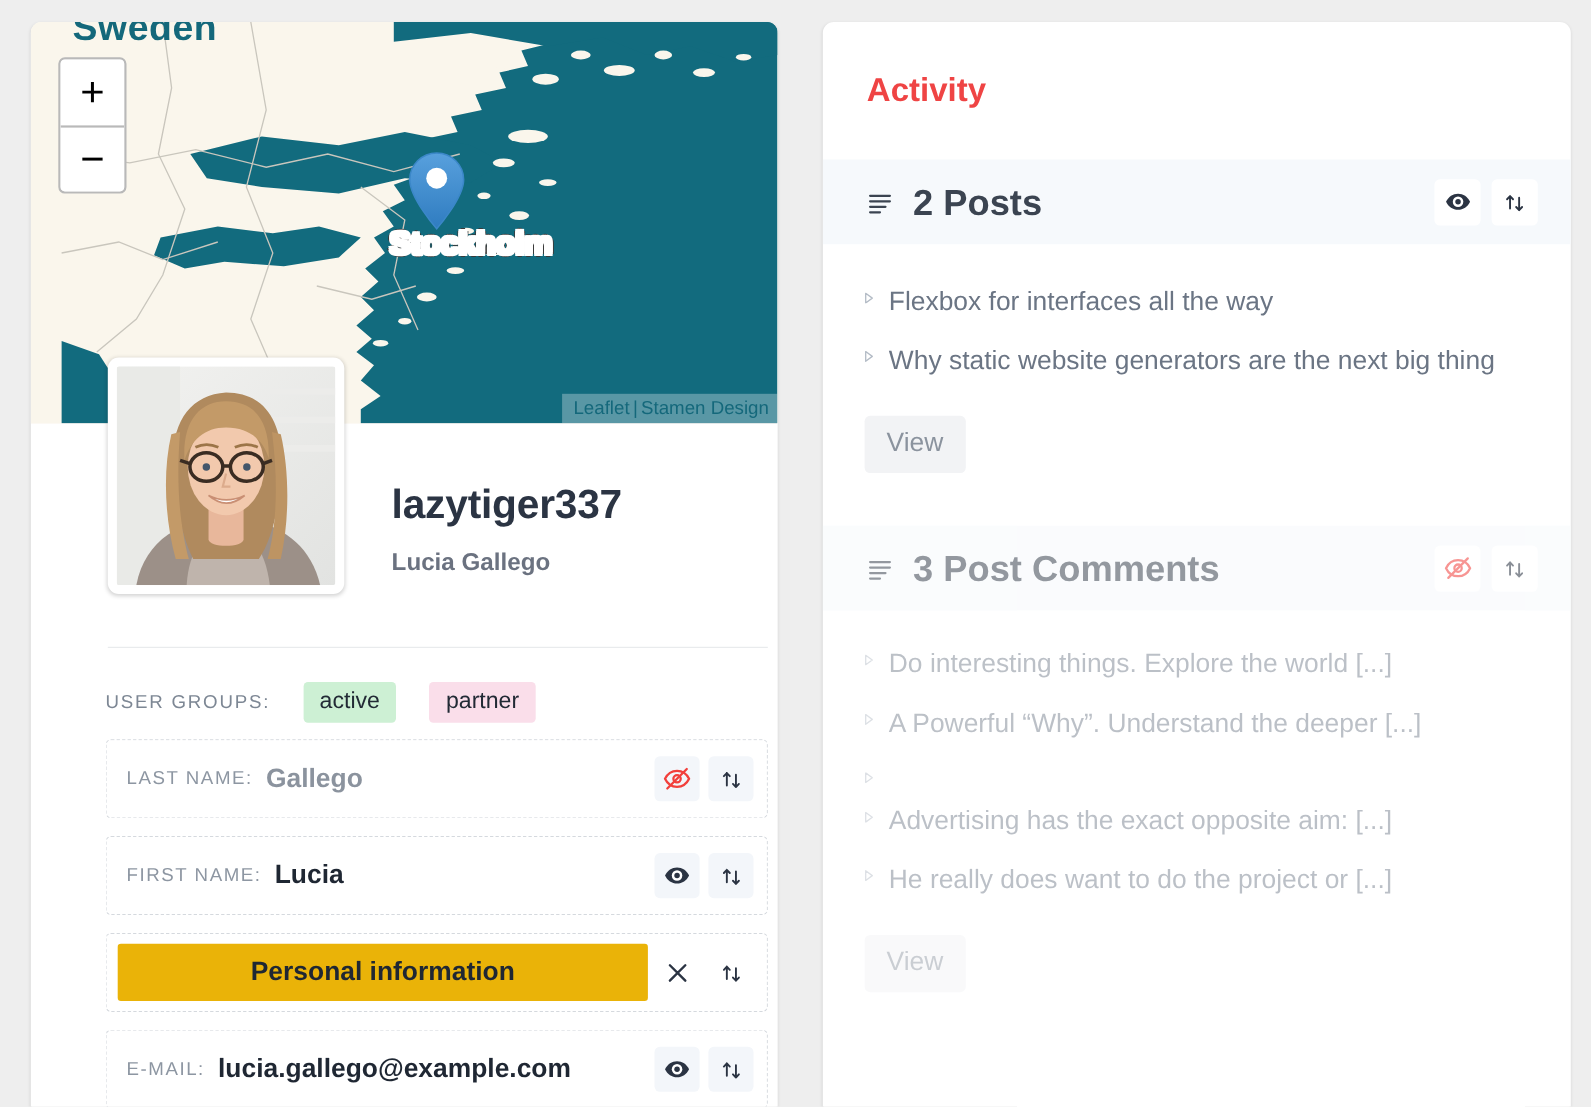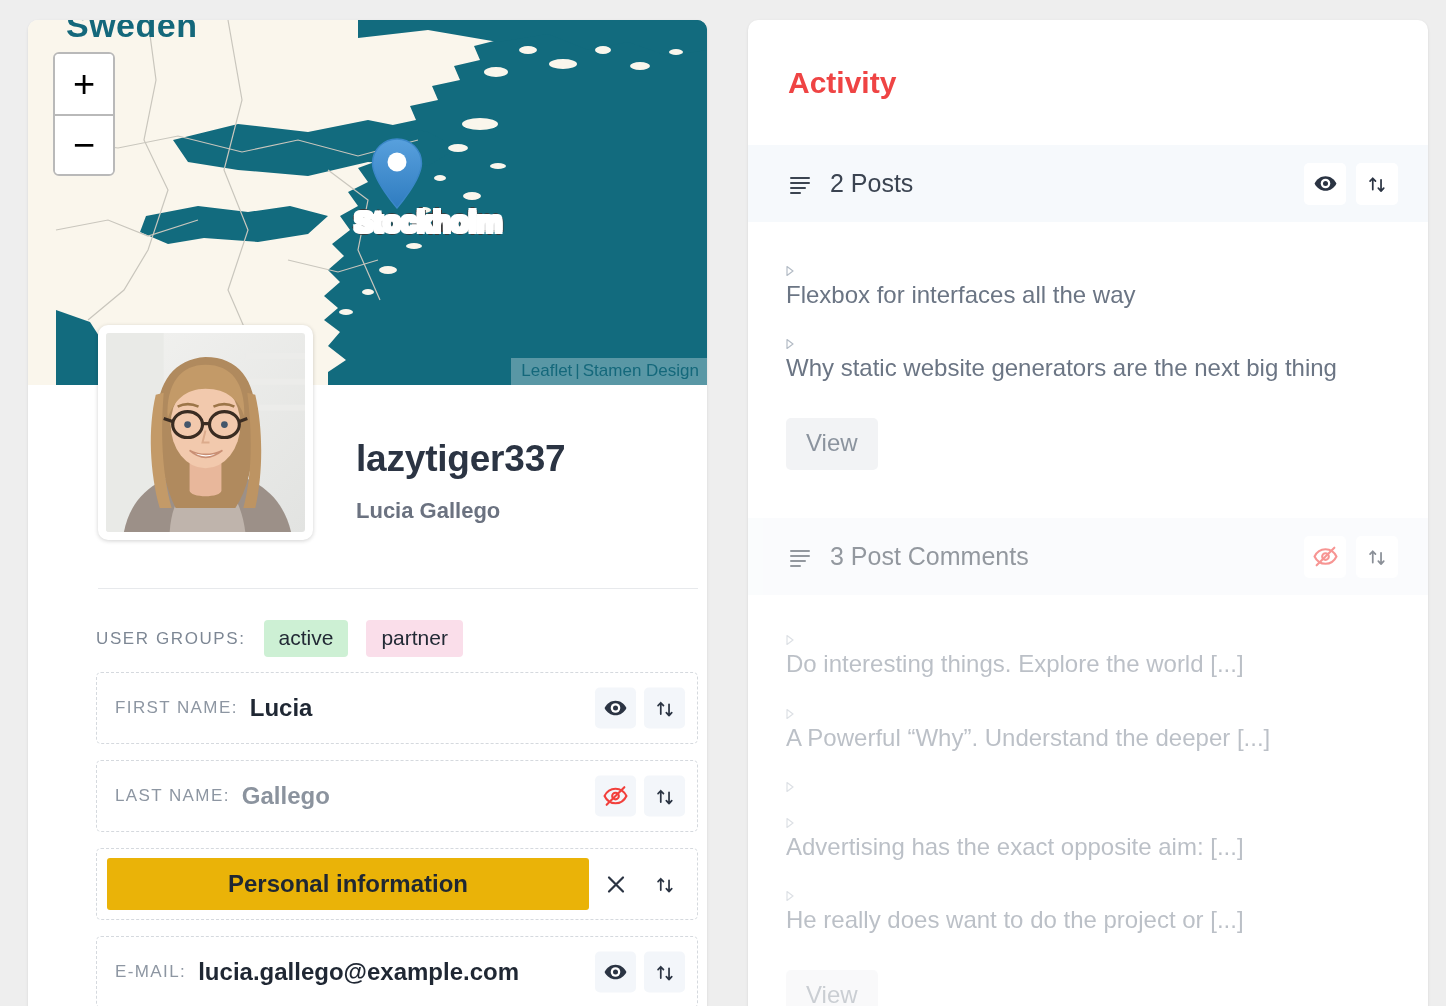--- a/index.html
+++ b/index.html
@@ -84,21 +84,21 @@
   .username { font-size: 37px; font-weight: bold; color: #2b3443; letter-spacing: -.2px; }
   .realname { font-size: 22px; font-weight: bold; color: #6b7280; margin-top: 18px; }
 
   .divider {
     position: absolute; left: 70px; top: 568px; width: 600px; height: 1px; background: #e7e9ec;
   }
 
   
   .groups-row {
     position: absolute; left: 68px; top: 600px;
-    display: flex; align-items: center; gap: 18px;
+    display: flex; align-items: center; gap: 30px;
   }
   .groups-label {
     font-size: 17px; color: #7d8794; letter-spacing: 1.6px; text-transform: uppercase;
   }
   .badge {
     font-size: 21px; color: #222a35; padding: 7px 15px 9px; border-radius: 4px; line-height: 1;
   }
   .badge.green { background: #cdf0d4; }
   .badge.pink  { background: #fadeea; }
 
@@ -143,34 +143,33 @@
   .activity-title {
     font-size: 30px; font-weight: bold; color: #ef4444;
     padding: 46px 0 0 40px;
   }
   .sect-head {
     margin-top: 45px; height: 77px; background: #f6f9fc;
     display: flex; align-items: center; padding: 0 30px 0 40px;
   }
   .sect-head.dim { opacity: .55; }
   .sect-head .list-icon { margin-right: 18px; display: flex; }
-  .sect-head .sect-label { font-size: 25px; font-weight: normal; color: #3b4451; }
+  .sect-head .sect-label { font-size: 33px; font-weight: bold; color: #3b4451; }
   .sect-head .spacer { flex: 1; }
   .sect-head .hbtns { display: flex; gap: 10px; }
   .hbtn {
     width: 42px; height: 42px; border-radius: 5px; background: #ffffff;
     display: flex; align-items: center; justify-content: center; cursor: pointer;
   }
   .sect-body { padding: 34px 40px 0 38px; }
   .sect-body.dim { opacity: .45; }
   .entry {
     display: flex; align-items: flex-start;
     font-size: 24px; color: #6b7584; line-height: 1.55;
     margin-bottom: 16px;
-    flex-direction: column;
   }
   .entry .tri { flex: none; margin: 10px 14px 0 0; }
   .view-btn {
     display: inline-block; margin-top: 16px;
     background: #f2f3f5; color: #8b939e; border-radius: 5px;
     font-size: 24px; padding: 11px 20px 13px; cursor: pointer;
   }
 </style>
 </head>
 <body>
@@ -322,48 +321,48 @@
 
     <div class="groups-row">
       <span class="groups-label">User groups:</span>
       <span class="badge green">active</span>
       <span class="badge pink">partner</span>
     </div>
 
     <div class="attrs">
 
       <div class="attr-row">
+        <span class="attr-key">Last name:</span>
+        <span class="attr-val muted">Gallego</span>
+        <div class="attr-actions">
+          <div class="ibtn">
+            <svg width="25" height="25" viewBox="0 0 24 24" fill="none" stroke="#f2403c" stroke-width="2" stroke-linecap="round">
+              <path d="M1.5,12 C3.6,7.6 7.5,5 12,5 C16.5,5 20.4,7.6 22.5,12 C20.4,16.4 16.5,19 12,19 C7.5,19 3.6,16.4 1.5,12 Z"></path>
+              <circle cx="12" cy="12" r="3.2"></circle>
+              <path d="M3.5,20.5 L20.5,3.5"></path>
+            </svg>
+          </div>
+          <div class="ibtn">
+            <svg width="22" height="22" viewBox="0 0 24 24">
+              <path d="M8,21 L8,6 M8,6 L4.4,9.8 M8,6 L11.6,9.8" stroke="#2b3443" stroke-width="2.3" fill="none" stroke-linecap="round" stroke-linejoin="round" transform="scale(0.82) translate(1,1)"></path>
+              <path d="M16,3 L16,18 M16,18 L12.4,14.2 M16,18 L19.6,14.2" stroke="#2b3443" stroke-width="2.3" fill="none" stroke-linecap="round" stroke-linejoin="round" transform="scale(0.82) translate(4,6)"></path>
+            </svg>
+          </div>
+        </div>
+      </div>
+
+      <div class="attr-row">
         <span class="attr-key">First name:</span>
         <span class="attr-val">Lucia</span>
         <div class="attr-actions">
           <div class="ibtn">
             <svg width="25" height="25" viewBox="0 0 24 24">
               <path d="M1.5,12 C3.6,7.6 7.5,5 12,5 C16.5,5 20.4,7.6 22.5,12 C20.4,16.4 16.5,19 12,19 C7.5,19 3.6,16.4 1.5,12 Z" fill="#2b3443"></path>
               <circle cx="12" cy="12" r="4.6" fill="#ffffff"></circle>
               <circle cx="12" cy="12" r="2.4" fill="#2b3443"></circle>
-            </svg>
-          </div>
-          <div class="ibtn">
-            <svg width="22" height="22" viewBox="0 0 24 24">
-              <path d="M8,21 L8,6 M8,6 L4.4,9.8 M8,6 L11.6,9.8" stroke="#2b3443" stroke-width="2.3" fill="none" stroke-linecap="round" stroke-linejoin="round" transform="scale(0.82) translate(1,1)"></path>
-              <path d="M16,3 L16,18 M16,18 L12.4,14.2 M16,18 L19.6,14.2" stroke="#2b3443" stroke-width="2.3" fill="none" stroke-linecap="round" stroke-linejoin="round" transform="scale(0.82) translate(4,6)"></path>
-            </svg>
-          </div>
-        </div>
-      </div>
-
-      <div class="attr-row">
-        <span class="attr-key">Last name:</span>
-        <span class="attr-val muted">Gallego</span>
-        <div class="attr-actions">
-          <div class="ibtn">
-            <svg width="25" height="25" viewBox="0 0 24 24" fill="none" stroke="#f2403c" stroke-width="2" stroke-linecap="round">
-              <path d="M1.5,12 C3.6,7.6 7.5,5 12,5 C16.5,5 20.4,7.6 22.5,12 C20.4,16.4 16.5,19 12,19 C7.5,19 3.6,16.4 1.5,12 Z"></path>
-              <circle cx="12" cy="12" r="3.2"></circle>
-              <path d="M3.5,20.5 L20.5,3.5"></path>
             </svg>
           </div>
           <div class="ibtn">
             <svg width="22" height="22" viewBox="0 0 24 24">
               <path d="M8,21 L8,6 M8,6 L4.4,9.8 M8,6 L11.6,9.8" stroke="#2b3443" stroke-width="2.3" fill="none" stroke-linecap="round" stroke-linejoin="round" transform="scale(0.82) translate(1,1)"></path>
               <path d="M16,3 L16,18 M16,18 L12.4,14.2 M16,18 L19.6,14.2" stroke="#2b3443" stroke-width="2.3" fill="none" stroke-linecap="round" stroke-linejoin="round" transform="scale(0.82) translate(4,6)"></path>
             </svg>
           </div>
         </div>
       </div>

